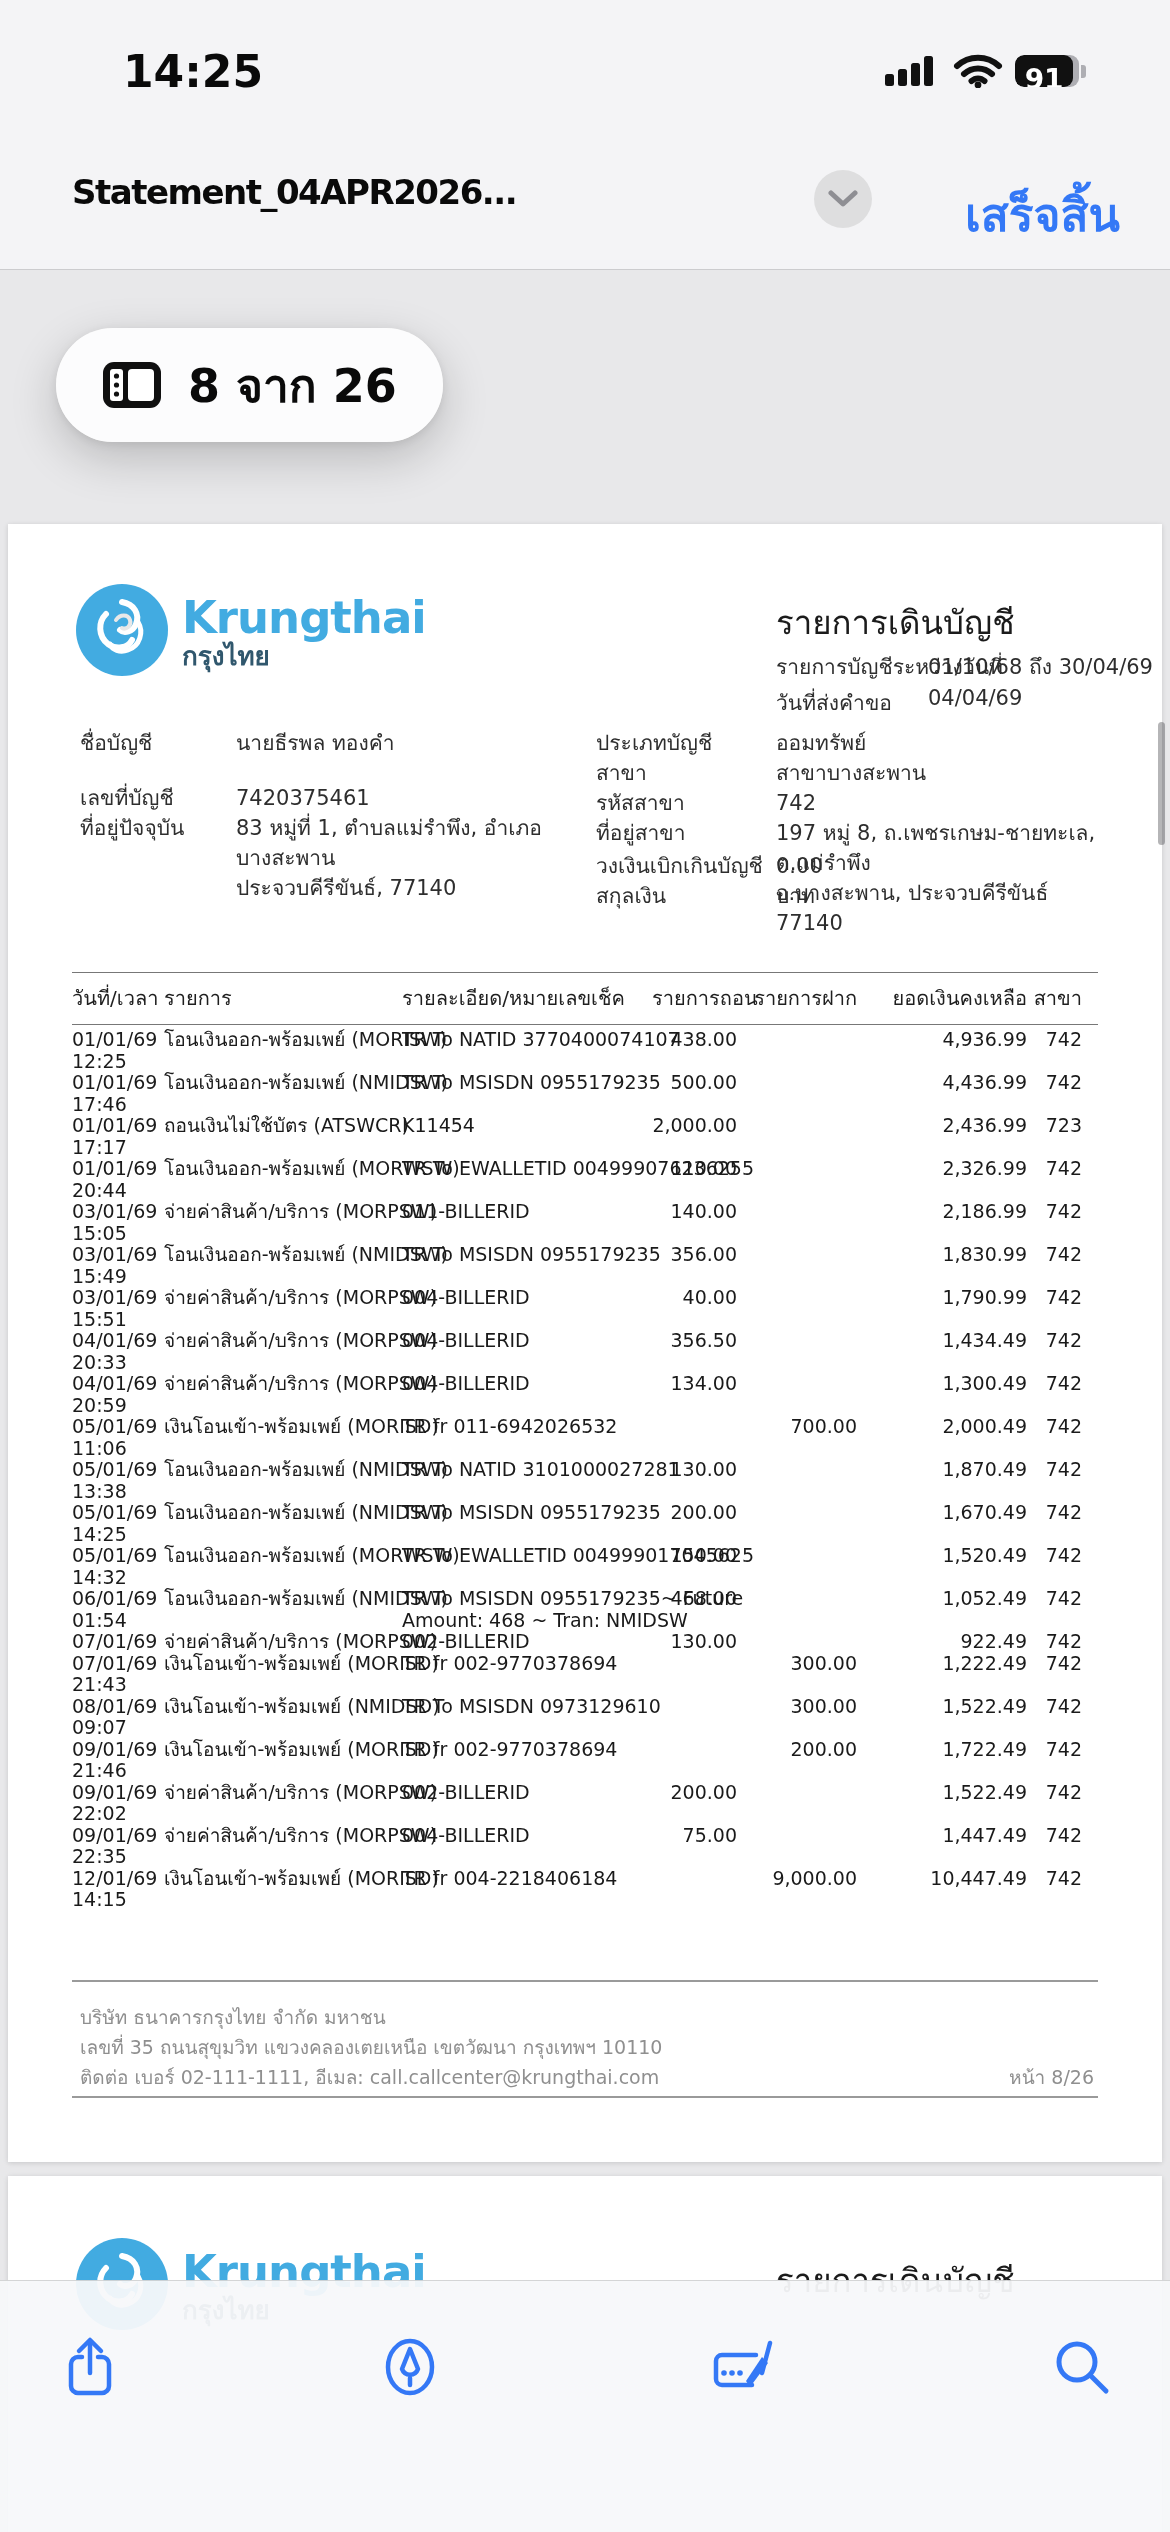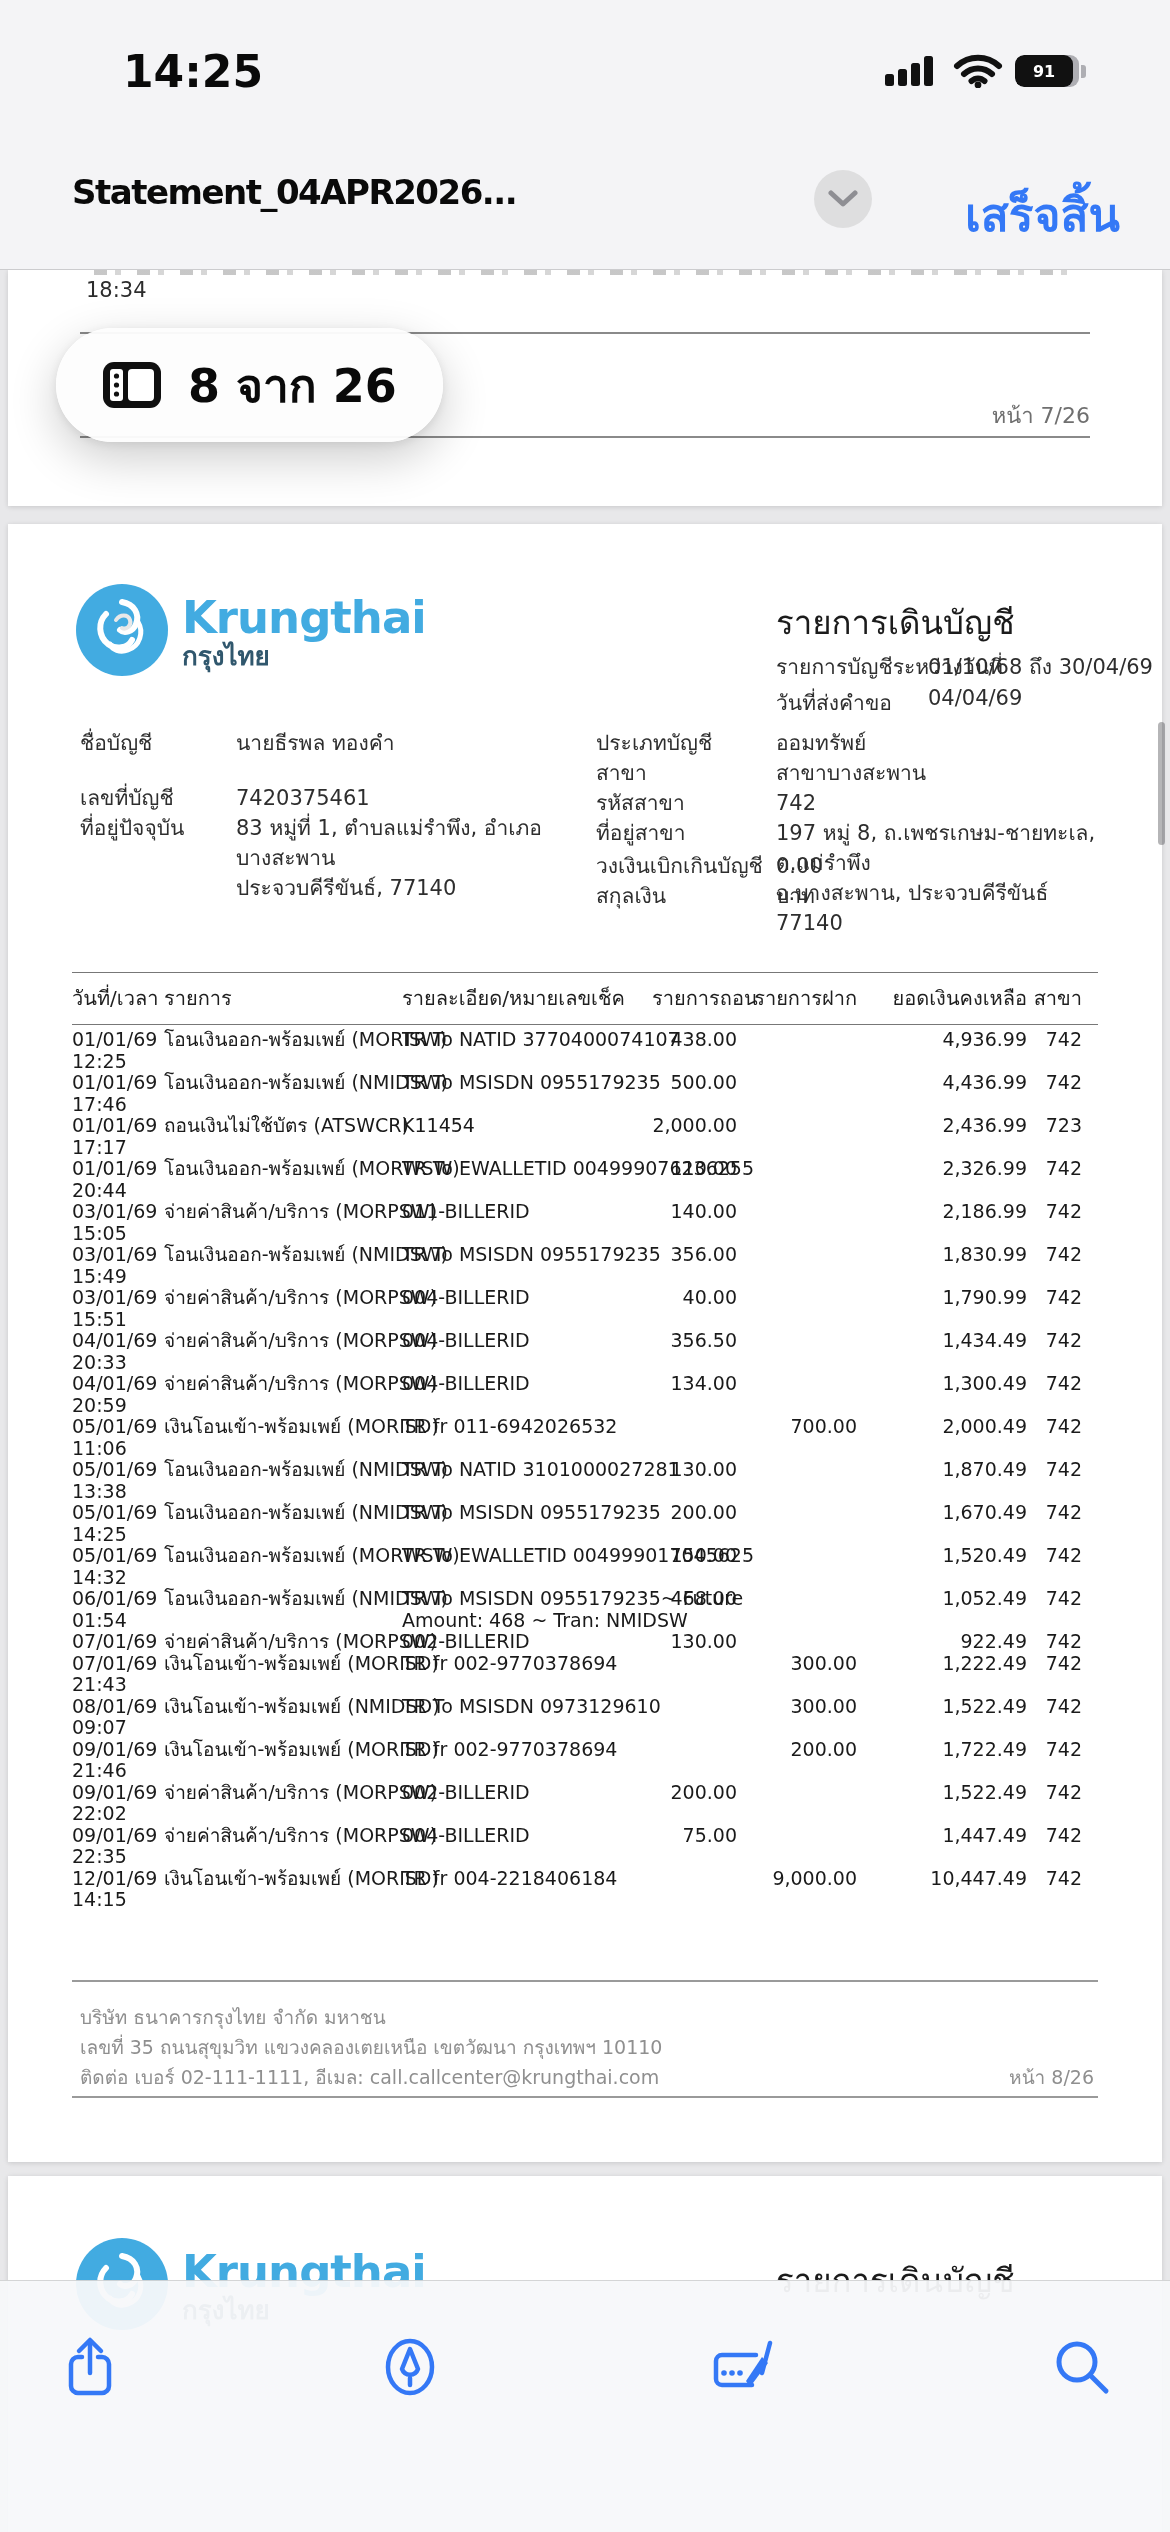--- a/index.html
+++ b/index.html
@@ -69,22 +69,22 @@
   .card9 .logo-wrap{top:62px;}
   .card9 .doc-title{top:78px;}
 
   
   .navbar{position:absolute;top:0;left:0;width:1170px;height:270px;background:#f4f4f6;
     border-bottom:1px solid rgba(0,0,0,.16);z-index:30;}
   .time{position:absolute;left:108px;top:46px;width:170px;text-align:center;font-size:44px;font-weight:700;color:#0a0a0a;letter-spacing:0;}
   .sicons{position:absolute;right:84px;top:54px;display:flex;align-items:center;gap:12px;}
   .batt{position:relative;width:64px;height:32px;border-radius:9px;background:#aeaeb3;overflow:hidden;}
   .batt-fill{position:absolute;left:0;top:0;bottom:0;width:91%;background:#111;border-radius:9px;}
-  .batt-txt{position:absolute;left:0;top:0;width:91%;height:100%;display:flex;align-items:center;justify-content:center;
-    color:#fff;font-size:16px;font-weight:700;}
+  .batt-txt{position:absolute;left:0;top:8px;width:91%;height:100%;display:flex;align-items:center;justify-content:center;
+    color:#fff;font-size:28px;font-weight:700;}
   .batt-nub{width:5px;height:13px;background:#aeaeb3;border-radius:0 3px 3px 0;margin-left:2px;}
   .nav-title{position:absolute;left:72px;top:172px;font-size:34px;font-weight:700;color:#0a0a0a;letter-spacing:-1.5px;white-space:nowrap;}
   .chev-btn{position:absolute;left:814px;top:170px;width:58px;height:58px;border-radius:50%;background:#dededf;
     display:flex;align-items:center;justify-content:center;}
   .done-btn{position:absolute;right:50px;top:178px;font-size:46px;font-weight:600;color:var(--accent);background:none;border:none;}
 
   
   .pill{position:absolute;left:56px;top:328px;height:114px;padding:0 46px;border-radius:58px;
     background:rgba(253,253,253,.96);display:flex;align-items:center;gap:26px;z-index:20;
     box-shadow:0 16px 48px rgba(0,0,0,.20),0 2px 10px rgba(0,0,0,.08);}
@@ -96,27 +96,20 @@
   
   .toolbar{position:absolute;left:0;top:2280px;width:1170px;height:252px;background:rgba(247,248,250,.95);
     border-top:1px solid rgba(0,0,0,.14);z-index:30;}
   .tb-icon{position:absolute;top:54px;width:64px;height:64px;}
 </style>
 </head>
 <body>
 
 <div class="screen">
 
-  <div class="card card7">
-    <div class="cutline"></div>
-    <div class="p7-time">18:34</div>
-    <div class="p7-hr1"></div>
-    <div class="p7-page">หน้า 7/26</div>
-    <div class="p7-hr2"></div>
-  </div>
 
   <div class="card card8">
 
     <div class="logo-wrap">
       <div class="logo-circle">
         <svg width="92" height="92" viewBox="0 0 92 92">
           <g fill="none" stroke="#ffffff" stroke-linecap="round">
             <path d="M46 18 C58 20 64 30 60 40 C57 48 48 50 44 46" stroke-width="6"></path>
             <path d="M30 30 C22 38 22 52 32 60 C40 66 52 64 56 56" stroke-width="6"></path>
             <path d="M62 38 C68 48 64 62 52 66 C44 69 36 66 34 60" stroke-width="5"></path>

